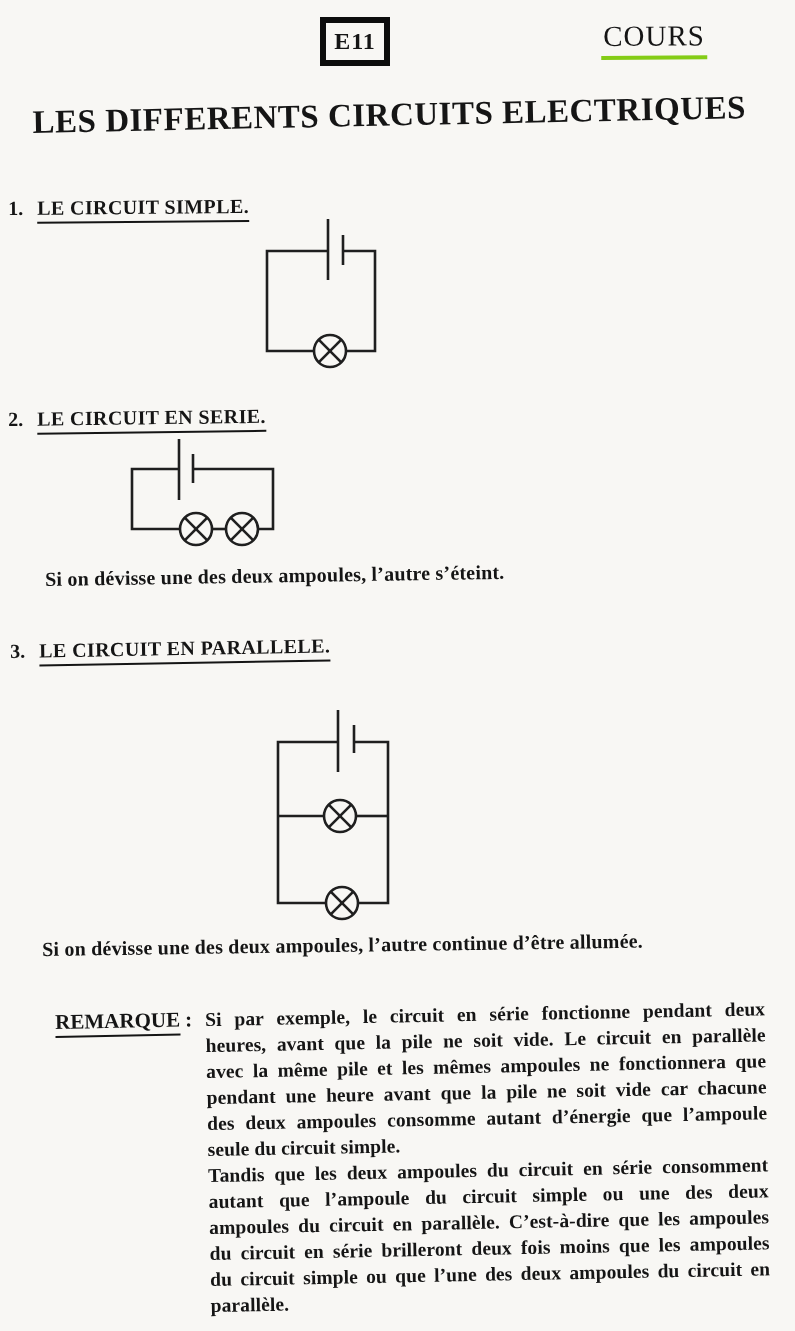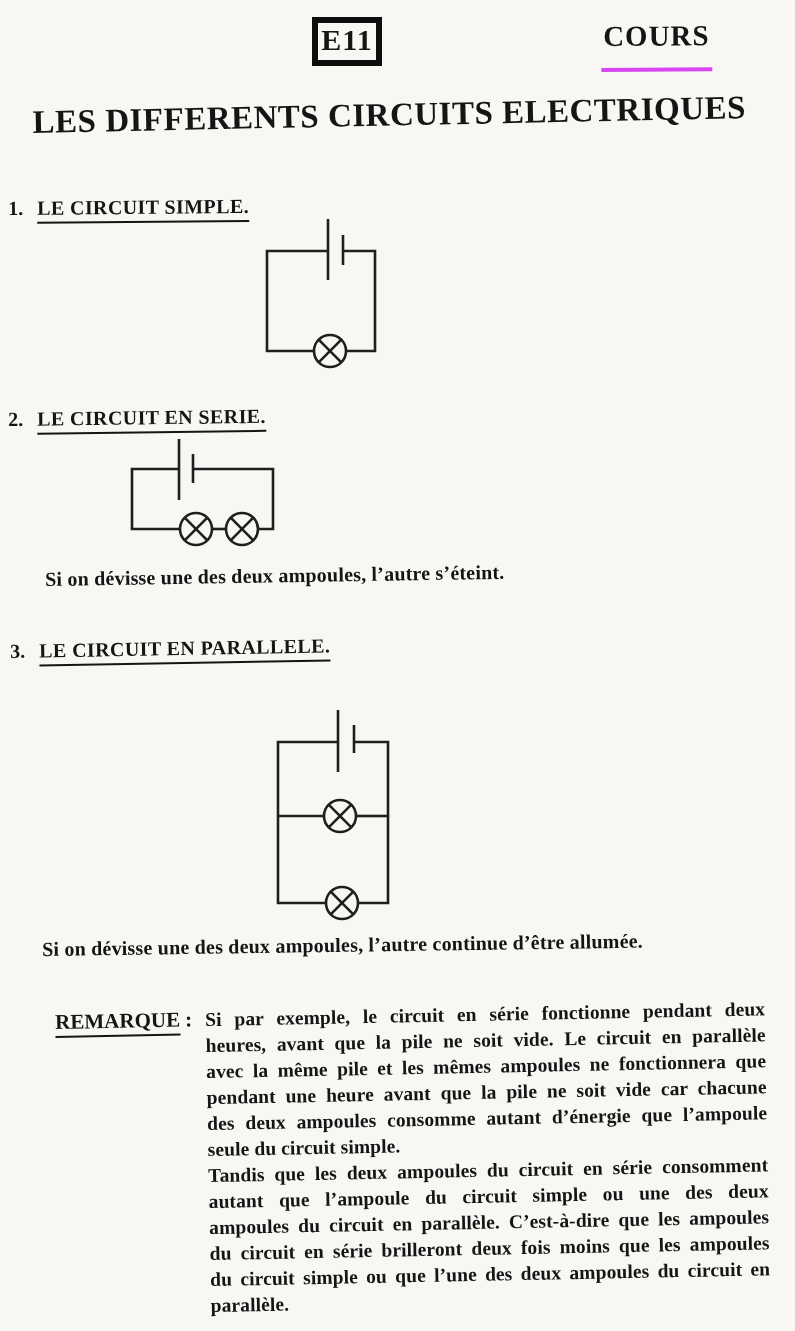--- a/index.html
+++ b/index.html
@@ -8,29 +8,29 @@
     background:#efeeec;
     font-family:"Liberation Serif","DejaVu Serif",serif;
     color:#151515;
   }
   #page{
     position:relative;width:795px;height:1331px;overflow:hidden;
     background:#f8f7f4;
   }
   
   .code-box{
-    position:absolute;left:312px;top:17px;width:58px;height:37px;
+    position:absolute;left:320px;top:17px;width:58px;height:37px;
     border:6px solid #0d0d0d;background:#f8f7f4;
-    display:flex;justify-content:center;
-    font-weight:bold;font-size:30px;letter-spacing:1px;
+    display:flex;align-items:center;justify-content:center;
+    font-weight:bold;font-size:24px;letter-spacing:1px;
   }
   .doc-type{
     position:absolute;left:601px;top:20px;
-    font-weight:bold;font-size:29px;letter-spacing:1px;
-    border-bottom:4px solid #d946ef;padding:0 2px 15px 2px;
+    font-weight:normal;font-size:29px;letter-spacing:1px;
+    border-bottom:4px solid #84cc16;padding:0 2px 3px 2px;
     transform:rotate(-0.4deg);transform-origin:left top;
   }
   .page-title{
     position:absolute;left:33px;top:104px;width:700px;
     font-weight:bold;font-size:33px;letter-spacing:0.5px;white-space:nowrap;
     transform:rotate(-1.2deg);transform-origin:left bottom;
   }
   
   .sec-heading{
     position:absolute;font-weight:bold;font-size:20px;white-space:nowrap;

